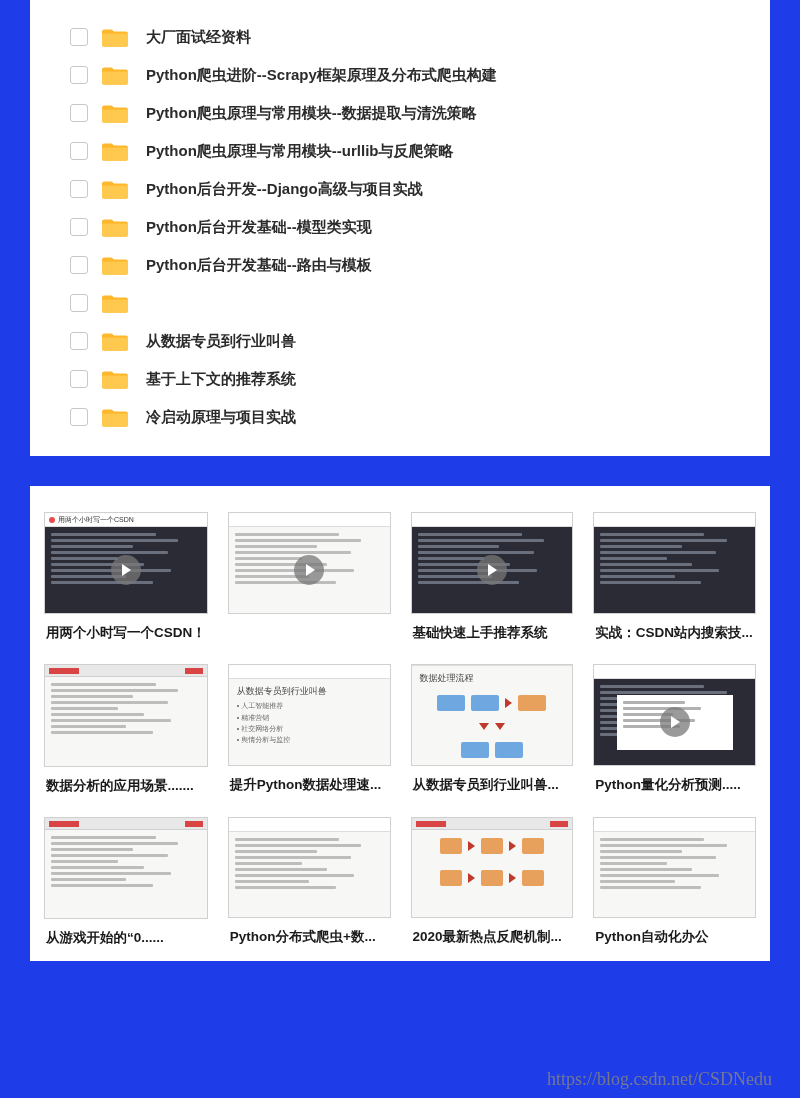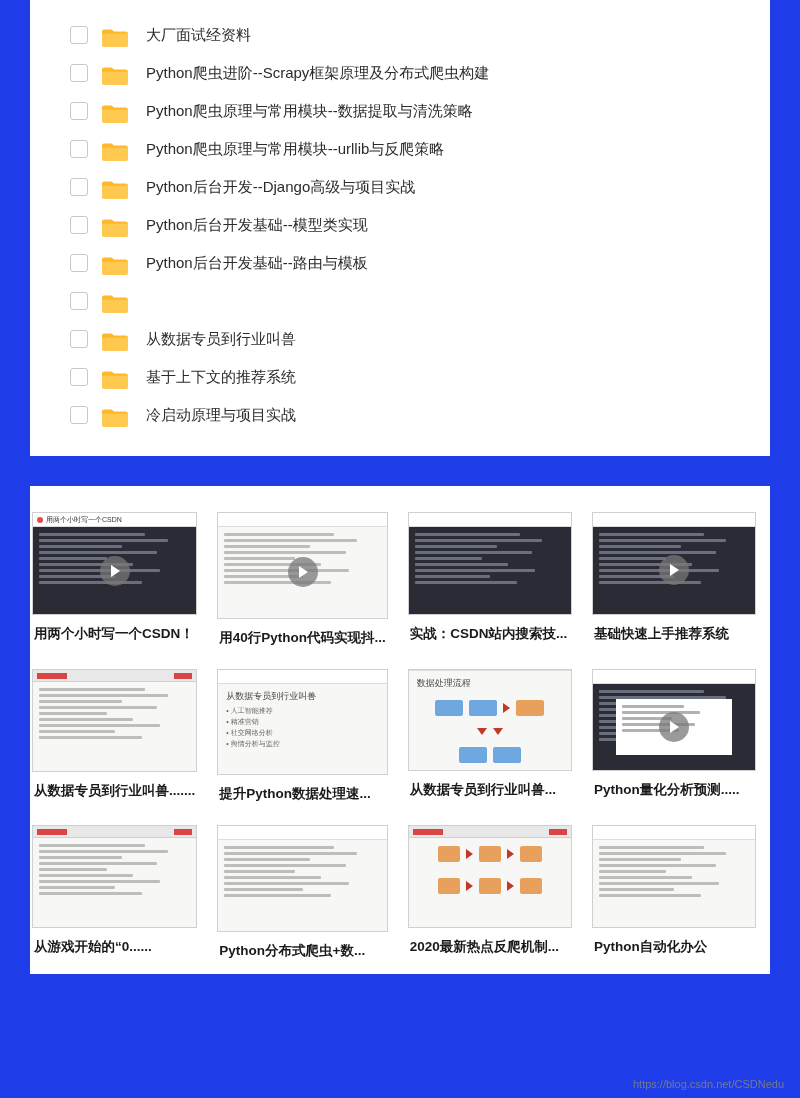--- a/index.html
+++ b/index.html
@@ -9,43 +9,45 @@
     font-family: "Microsoft YaHei", "PingFang SC", sans-serif;
   }
   .panel {
     background: #fff;
     margin: 0 30px;
     padding: 18px 10px 20px 10px;
   }
   .top-panel { margin-bottom: 30px; }
   .folder-row {
     display: flex;
+    align-items: center;
     padding: 8px 0 8px 30px;
     gap: 14px;
+    font-weight: bold;
   }
   .checkbox {
     width: 18px; height: 18px;
     border: 1.5px solid #c8c8c8;
     border-radius: 3px;
     flex-shrink: 0;
   }
   .folder-icon {
     width: 26px; height: 22px;
     position: relative;
     flex-shrink: 0;
   }
   .folder-icon svg { width: 100%; height: 100%; }
   .folder-label {
     font-size: 15px;
     color: #2b2b2b;
     padding-left: 4px;
   }
   
   .grid-panel {
-    padding: 26px 14px 10px 2px;
+    padding: 26px 14px 10px 14px;
   }
   .video-grid {
     display: grid;
     grid-template-columns: repeat(4, 1fr);
     gap: 18px 20px;
   }
   .video-card { width: 100%; }
   .thumb {
     width: 100%;
     aspect-ratio: 16/10;
@@ -154,25 +156,25 @@
     font-size: 13.5px;
     font-weight: 600;
     color: #1a1a1a;
     padding: 10px 2px 4px;
     white-space: nowrap;
     overflow: hidden;
     text-overflow: ellipsis;
   }
   .watermark {
     position: fixed;
-    right: 16px;
+    right: 28px;
     bottom: 8px;
-    font-size: 11px;
+    font-size: 18px;
     color: rgba(130,130,130,0.85);
-    font-family: Liberation Sans, sans-serif;
+    font-family: Liberation Serif, serif;
   }
   .bottom-space { height: 36px; }
 </style>
 </head>
 <body>
 
 <div class="panel top-panel" id="folder-panel">
     <div class="folder-row">
     <div class="checkbox"></div>
     <div class="folder-icon"><svg viewBox="0 0 24 20">
@@ -298,79 +300,78 @@
               <span style="width: 78%;"></span>
               <span style="width: 45%;"></span>
               <span style="width: 62%;"></span>
               <span style="width: 80%;"></span>
               <span style="width: 50%;"></span>
               <span style="width: 68%;"></span>
             </div>
             <div class="play-btn"></div>
           </div>
         </div>
-        <div class="video-title">用40行Python代码实现抖...</div>
       </div>
       <div class="video-card">
         <div class="thumb ">
           <div class="thumb-header"></div>
           <div class="thumb-body">
             <div class="code-lines">
               <span style="width: 70%;"></span>
               <span style="width: 85%;"></span>
               <span style="width: 55%;"></span>
               <span style="width: 78%;"></span>
               <span style="width: 45%;"></span>
               <span style="width: 62%;"></span>
               <span style="width: 80%;"></span>
               <span style="width: 50%;"></span>
               <span style="width: 68%;"></span>
             </div>
+            <div class="play-btn"></div>
+          </div>
+        </div>
+        <div class="video-title">基础快速上手推荐系统</div>
+      </div>
+      <div class="video-card">
+        <div class="thumb ">
+          <div class="thumb-header"></div>
+          <div class="thumb-body">
+            <div class="code-lines">
+              <span style="width: 70%;"></span>
+              <span style="width: 85%;"></span>
+              <span style="width: 55%;"></span>
+              <span style="width: 78%;"></span>
+              <span style="width: 45%;"></span>
+              <span style="width: 62%;"></span>
+              <span style="width: 80%;"></span>
+              <span style="width: 50%;"></span>
+              <span style="width: 68%;"></span>
+            </div>
           </div>
         </div>
         <div class="video-title">实战：CSDN站内搜索技...</div>
       </div>
       <div class="video-card">
-        <div class="thumb ">
-          <div class="thumb-header"></div>
-          <div class="thumb-body">
-            <div class="code-lines">
-              <span style="width: 70%;"></span>
-              <span style="width: 85%;"></span>
-              <span style="width: 55%;"></span>
-              <span style="width: 78%;"></span>
-              <span style="width: 45%;"></span>
-              <span style="width: 62%;"></span>
-              <span style="width: 80%;"></span>
-              <span style="width: 50%;"></span>
-              <span style="width: 68%;"></span>
-            </div>
-            <div class="play-btn"></div>
-          </div>
-        </div>
-        <div class="video-title">基础快速上手推荐系统</div>
-      </div>
-      <div class="video-card">
         <div class="thumb light">
           <div class="red-stripe"></div>
           <div class="thumb-body">
             <div class="code-lines">
               <span style="width: 70%;"></span>
               <span style="width: 85%;"></span>
               <span style="width: 55%;"></span>
               <span style="width: 78%;"></span>
               <span style="width: 45%;"></span>
               <span style="width: 62%;"></span>
               <span style="width: 80%;"></span>
               <span style="width: 50%;"></span>
               <span style="width: 68%;"></span>
             </div>
           </div>
         </div>
-        <div class="video-title">从数据专员到行业叫兽.......</div>
+        <div class="video-title">数据分析的应用场景.......</div>
       </div>
       <div class="video-card">
         <div class="thumb light">
           <div class="thumb-header"></div>
           <div class="thumb-body">
             <div class="slide-title">从数据专员到行业叫兽</div>
             <div class="slide-bullets">
               <div>• 人工智能推荐</div>
               <div>• 精准营销</div>
               <div>• 社交网络分析</div>

